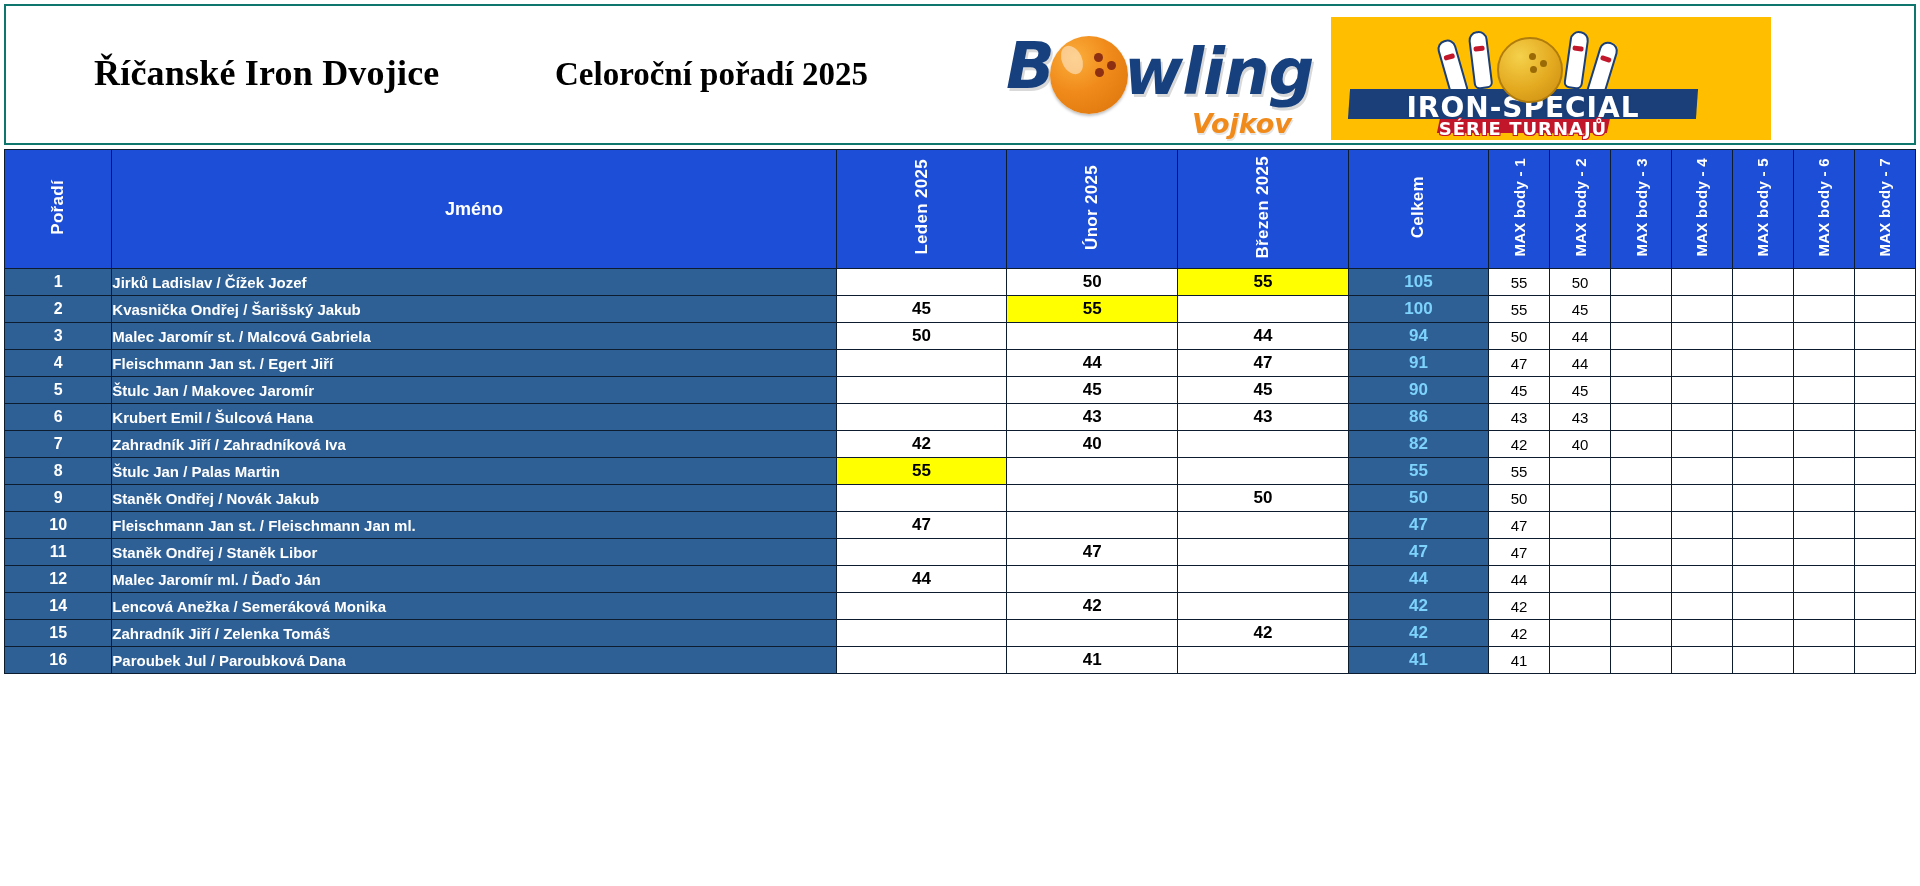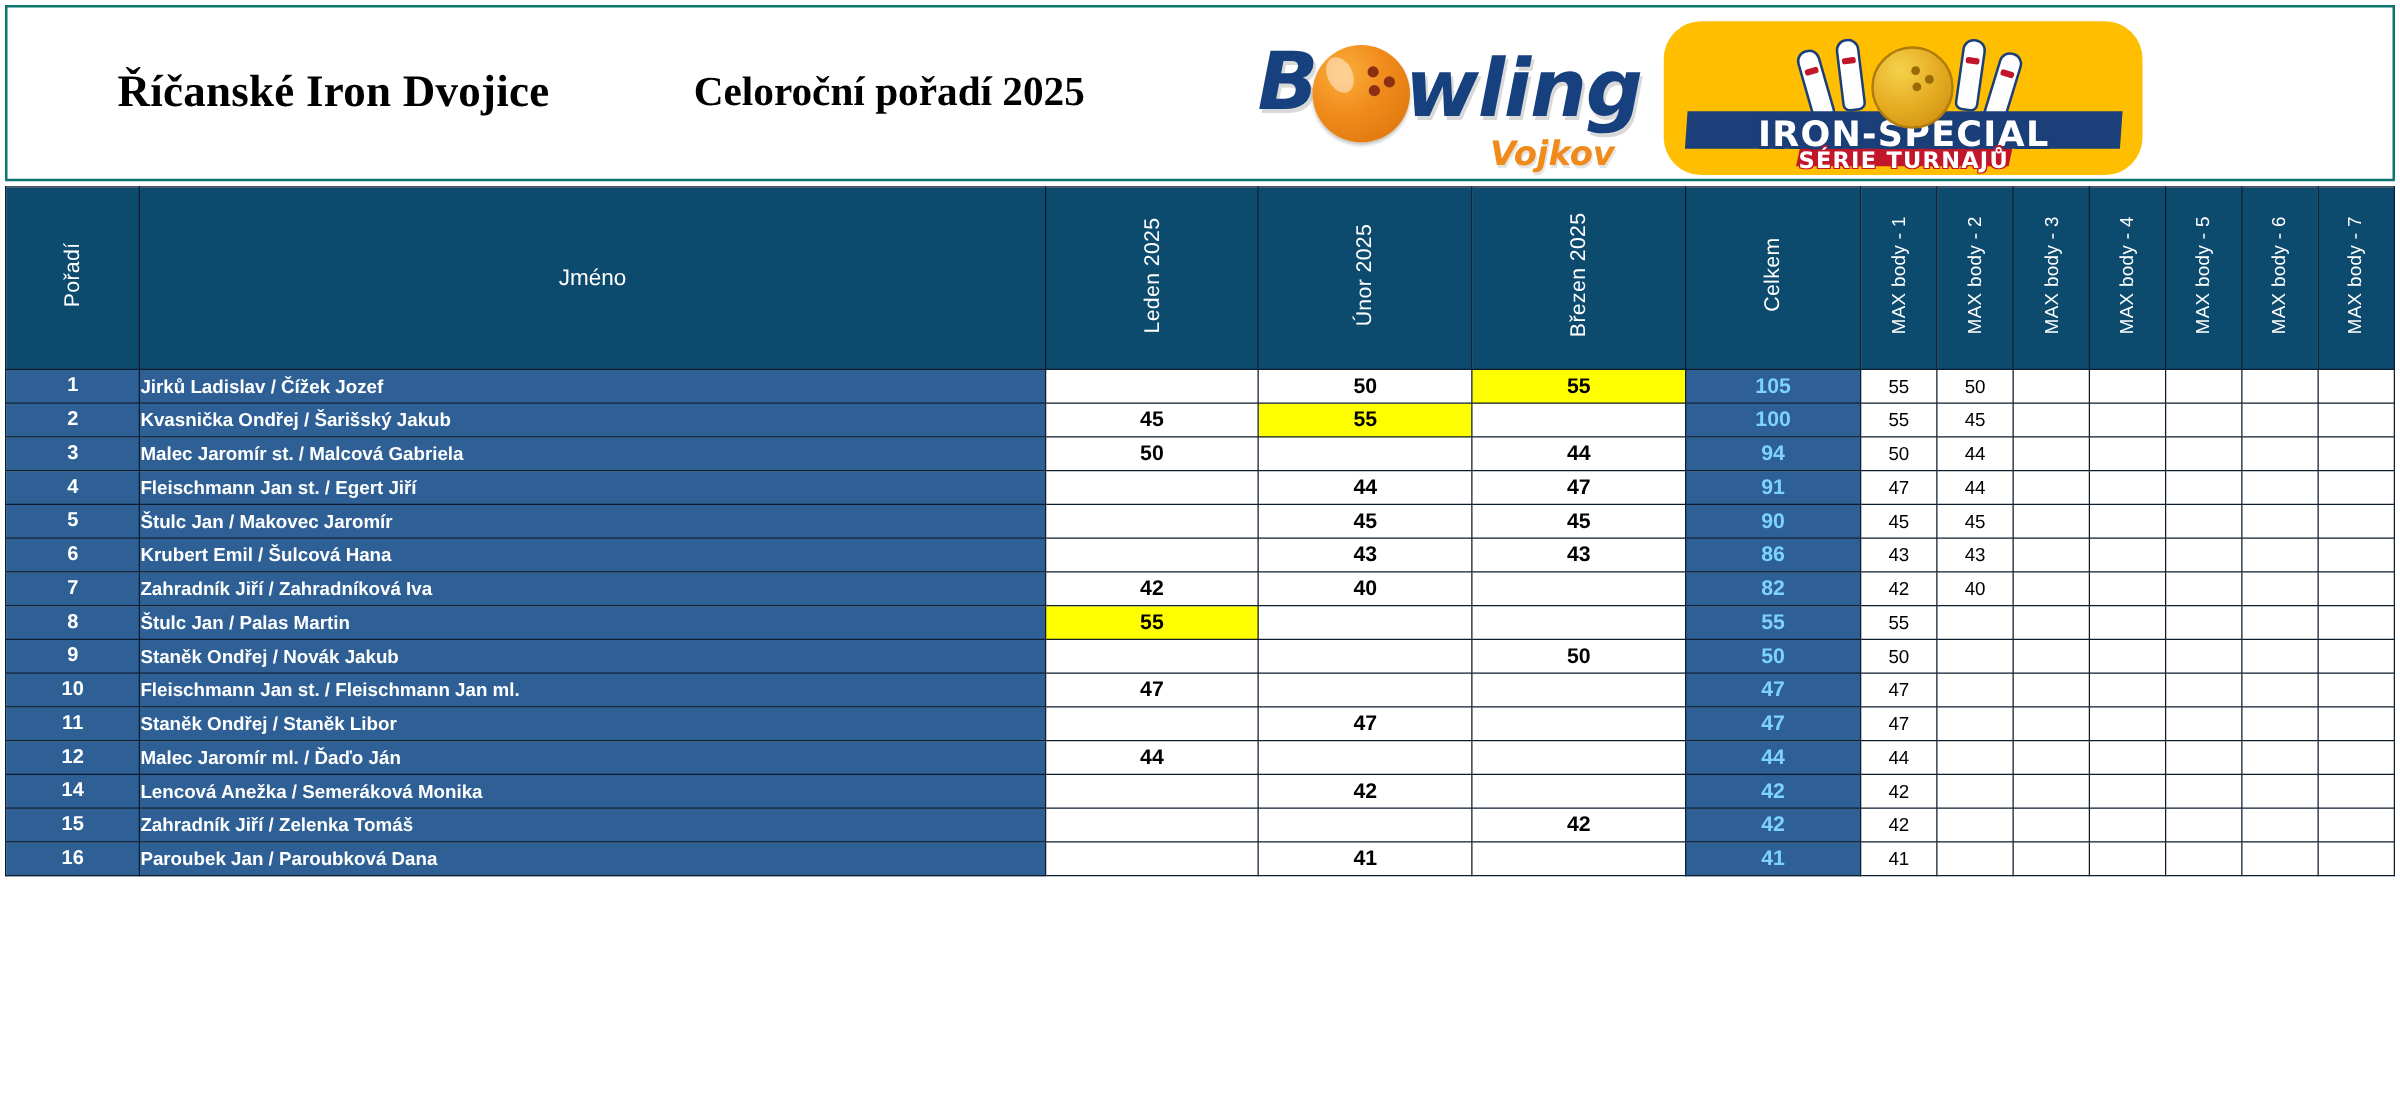--- a/index.html
+++ b/index.html
@@ -97,24 +97,23 @@
     font-size: 27px;
     color: #F08A1A;
     text-shadow: 1px 2px 0 #e4e4e4;
     white-space: nowrap;
   }
 
   
   #logo-iron {
     position: absolute;
     left: 1325px; top: 11px;
-    width: 383px; height: 123px;
+    width: 440px; height: 123px;
     background: #FFBE00;
     overflow: hidden;
-    border-radius: 30px;
   }
   #iron-burst {
     position: absolute;
     left: 88px; top: 8px;
     width: 208px; height: 76px;
   }
   .pin {
     position: absolute;
     width: 19px; height: 58px;
     background: #ffffff;
@@ -191,24 +190,24 @@
     left: 4px; top: 149px;
     width: 1912px;
     border-collapse: collapse;
     table-layout: fixed;
   }
   #grid th, #grid td {
     border: 1px solid #0d1c2e;
     padding: 0;
   }
   thead th {
-    background: #0c4a6e;
+    background: #1d4ed8;
     color: #ffffff;
-    height: 146px;
-    font-weight: normal;
+    height: 119px;
+    font-weight: bold;
     vertical-align: middle;
   }
   .vert {
     writing-mode: vertical-rl;
     transform: rotate(180deg);
     white-space: nowrap;
     display: inline-block;
     font-size: 17px;
     letter-spacing: .3px;
   }
@@ -535,21 +534,21 @@
           <td class="c-max">42</td>
           <td class="c-max"></td>
           <td class="c-max"></td>
           <td class="c-max"></td>
           <td class="c-max"></td>
           <td class="c-max"></td>
           <td class="c-max"></td>
         </tr>
         <tr>
           <td class="c-rank">16</td>
-          <td class="c-name">Paroubek Jan / Paroubková Dana</td>
+          <td class="c-name">Paroubek Jul / Paroubková Dana</td>
           <td class="c-month"></td>
           <td class="c-month">41</td>
           <td class="c-month"></td>
           <td class="c-total">41</td>
           <td class="c-max">41</td>
           <td class="c-max"></td>
           <td class="c-max"></td>
           <td class="c-max"></td>
           <td class="c-max"></td>
           <td class="c-max"></td>

